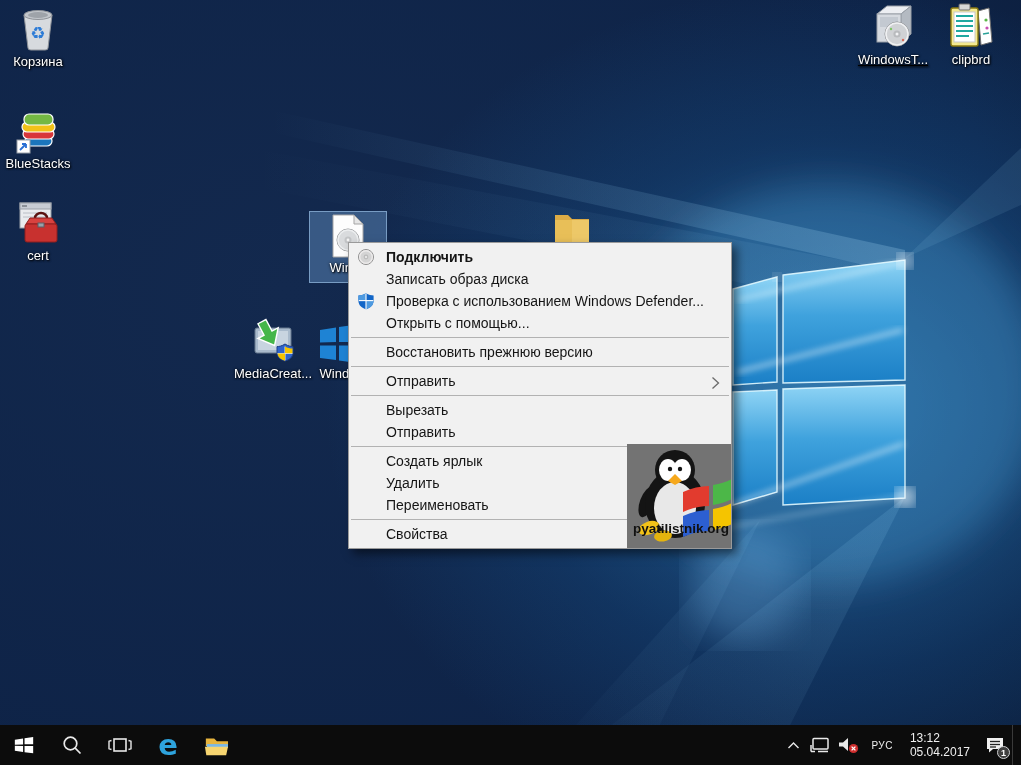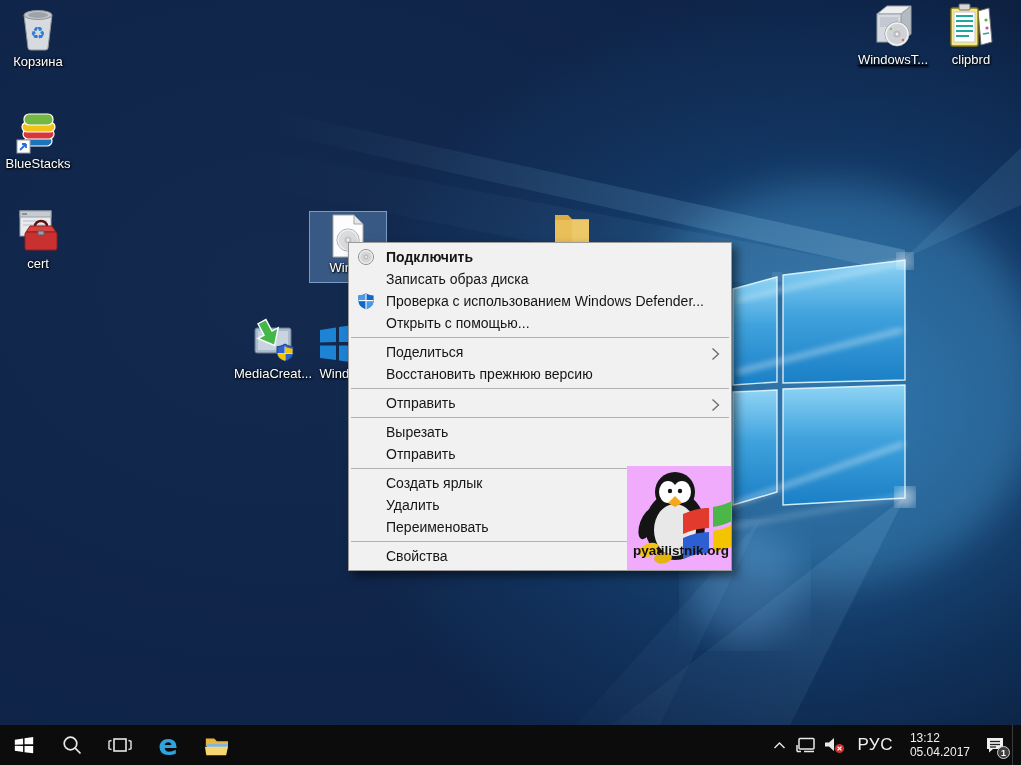--- a/index.html
+++ b/index.html
@@ -31,34 +31,34 @@
     box-shadow: 5px 5px 9px rgba(0,0,0,.5);
     z-index:20; font-size:14px; color:#151515;
   }
   .menu-item { position:relative; height:22px; line-height:22px; padding-left:37px; white-space:nowrap; }
   .menu-item.bold { font-weight:bold; }
   .mi-icon { position:absolute; left:8px; top:2px; width:18px; height:18px; }
   .mi-arrow { position:absolute; right:11px; top:4px; width:9px; height:14px; }
   .menu-sep { height:1px; background:#b2b2b2; margin:3px 2px; }
   .watermark {
     position:absolute; right:0; bottom:0; width:104px; height:104px;
-    background:#f0abfc; z-index:5;
+    background:#737373; z-index:5;
   }
 
   
   .taskbar {
     position:absolute; left:0; right:0; bottom:0; height:40px; background:#0c0c0c;
     display:flex; align-items:center; z-index:30;
   }
   .tb-left { display:flex; height:40px; }
   .tb-btn { width:48px; height:40px; display:flex; align-items:center; justify-content:center; cursor:pointer; }
   .edge-e { font-family:"DejaVu Sans", sans-serif; font-size:29px; font-weight:bold; color:#2ea3dd; line-height:29px; }
   .tb-tray { margin-left:auto; display:flex; align-items:center; height:40px; padding-right:4px; }
   .tray-item { display:flex; align-items:center; justify-content:center; height:40px; cursor:pointer; }
-  .tray-lang { font-size:17px; color:#f0f0f0; padding:0 9px; letter-spacing:.5px; }
+  .tray-lang { font-size:10px; color:#f0f0f0; padding:0 9px; letter-spacing:.5px; }
   .tray-clock { font-size:12px; color:#f0f0f0; line-height:14px; padding:0 8px; }
   .show-desktop { width:5px; height:40px; border-left:1px solid #3a3a3a; cursor:pointer; }
   .ac-wrap { position:relative; width:34px; }
   .ac-badge {
     position:absolute; right:2px; bottom:6px; width:13px; height:13px; border-radius:50%;
     background:#3f3f3f; border:1.5px solid #cfd0d2; color:#fff; font-size:9px; font-weight:bold;
     display:flex; align-items:center; justify-content:center;
   }
 </style>
 </head>
@@ -135,21 +135,21 @@
         <rect x="8" y="21" width="31" height="10" rx="5" fill="#d8363a" stroke="#fff" stroke-width="1.2"></rect>
         <rect x="7" y="14" width="33" height="10" rx="5" fill="#f2c218" stroke="#fff" stroke-width="1.2"></rect>
         <rect x="9" y="6" width="29" height="11" rx="5" fill="#74b843" stroke="#fff" stroke-width="1.2"></rect>
         <rect x="2" y="32" width="13" height="13" fill="#fff" stroke="#9aa0a8" stroke-width="1"></rect>
         <path d="M5,42 L11,36 M11,36 h-4 M11,36 v4" stroke="#2a6fd4" stroke-width="1.8" fill="none"></path>
       </svg>
     </div>
     <div class="lbl">BlueStacks</div>
   </div>
 
-  <div class="dicon" style="left:0px; top:208px;">
+  <div class="dicon" style="left:0px; top:200px;">
     <div class="ic">
       <svg width="46" height="46" viewBox="0 0 46 46">
         <rect x="5" y="3" width="31" height="25" fill="#e9ebee" stroke="#9aa0a8"></rect>
         <rect x="5" y="3" width="31" height="6" fill="#c7ccd4" stroke="#9aa0a8"></rect>
         <rect x="7" y="5" width="5" height="2" fill="#8a9098"></rect>
         <line x1="8" y1="13" x2="32" y2="13" stroke="#b9bec6"></line>
         <line x1="8" y1="17" x2="32" y2="17" stroke="#b9bec6"></line>
         <path d="M20,18 a6,5 0 0 1 12,0" fill="none" stroke="#5a1210" stroke-width="2.4"></path>
         <path d="M11,24 l4,-6 h22 l4,6 z" fill="#d8423f" stroke="#8f1f1e"></path>
         <rect x="10" y="24" width="32" height="18" rx="2" fill="#c8312f" stroke="#8f1f1e"></rect>
@@ -283,28 +283,20 @@
       </span>
       <span>Проверка с использованием Windows Defender...</span>
     </div>
 
     <div class="menu-item">
       <span>Открыть с помощью...</span>
     </div>
 
     <div class="menu-sep"></div>
 
-    <div class="menu-item">
-      <span>Поделиться</span>
-      <span class="mi-arrow">
-        <svg width="9" height="14" viewBox="0 0 9 14">
-            <polyline points="1.5,1.5 7.5,7 1.5,12.5" fill="none" stroke="#6b6b6b" stroke-width="1.3"></polyline>
-          </svg>
-      </span>
-    </div>
 
     <div class="menu-item">
       <span>Восстановить прежнюю версию</span>
     </div>
 
     <div class="menu-sep"></div>
 
     <div class="menu-item">
       <span>Отправить</span>
       <span class="mi-arrow">

